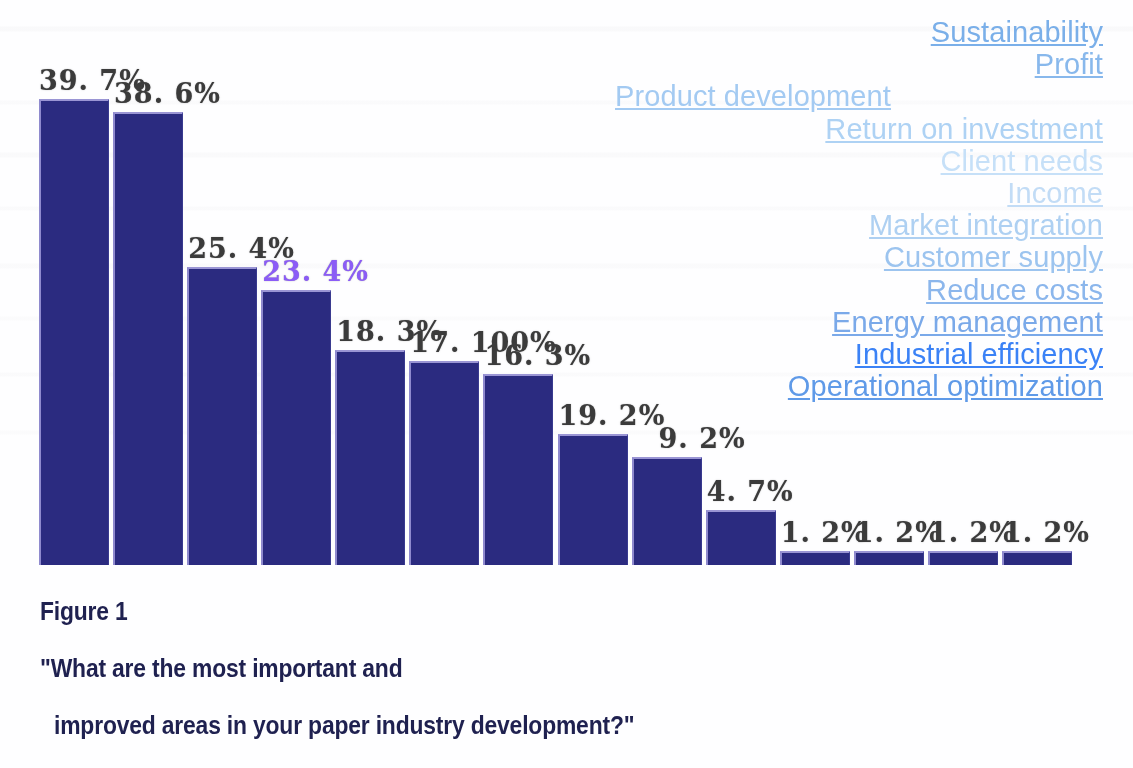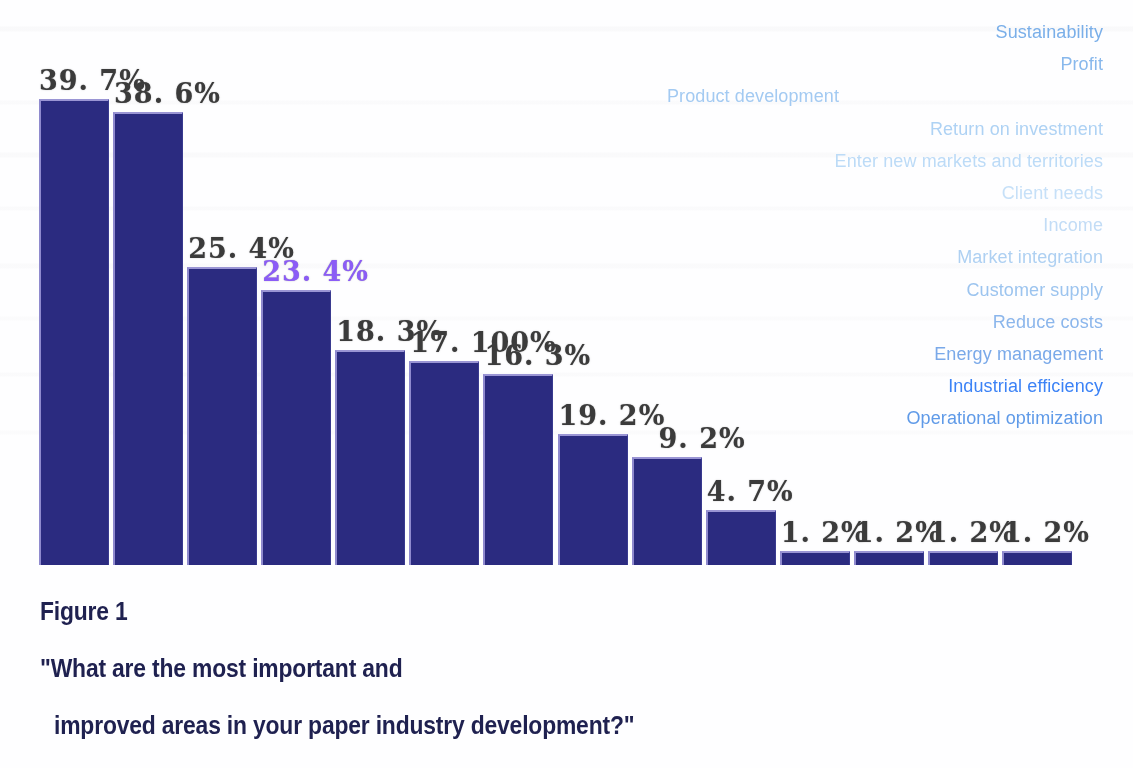--- a/index.html
+++ b/index.html
@@ -93,24 +93,25 @@
     position: absolute;
     right: 30px;
     top: 16px;
     width: 700px;
     text-align: right;
   }
 
   .legend-item {
     display: block;
     font-family: "Liberation Sans", sans-serif;
-    font-size: 18px;
+    font-size: 29px;
     line-height: 32.2px;
     white-space: nowrap;
     letter-spacing: 0.1px;
+    text-decoration: underline;
   }
 
   
   #caption-block {
     position: absolute;
     left: 40px;
     top: 596px;
     width: 1050px;
   }
 
@@ -192,21 +193,20 @@
         <div class="bar-rect" style="height: 14.088px; background: rgb(43, 43, 128);"></div>
       </div>
       <div class="bar-label" style="left: 1002.93px; top: 516.912px; color: rgb(59, 59, 59);">1. 2%</div>
     </div>
 
   <div id="legend-list">
       <div class="legend-item" style="color: rgb(122, 175, 233);">Sustainability</div>
       <div class="legend-item" style="color: rgb(136, 184, 236);">Profit</div>
       <div class="legend-item" style="color: rgb(163, 202, 242); text-align: center;">Product development</div>
       <div class="legend-item" style="color: rgb(174, 210, 244);">Return on investment</div>
-      <div class="legend-item" style="color: rgb(188, 219, 247);">Enter new markets and territories</div>
       <div class="legend-item" style="color: rgb(198, 224, 248);">Client needs</div>
       <div class="legend-item" style="color: rgb(194, 220, 246);">Income</div>
       <div class="legend-item" style="color: rgb(174, 208, 242);">Market integration</div>
       <div class="legend-item" style="color: rgb(156, 196, 239);">Customer supply</div>
       <div class="legend-item" style="color: rgb(139, 182, 236);">Reduce costs</div>
       <div class="legend-item" style="color: rgb(122, 169, 233);">Energy management</div>
       <div class="legend-item" style="color: #3b82f6;">Industrial efficiency</div>
       <div class="legend-item" style="color: rgb(95, 154, 232);">Operational optimization</div>
     </div>
 

